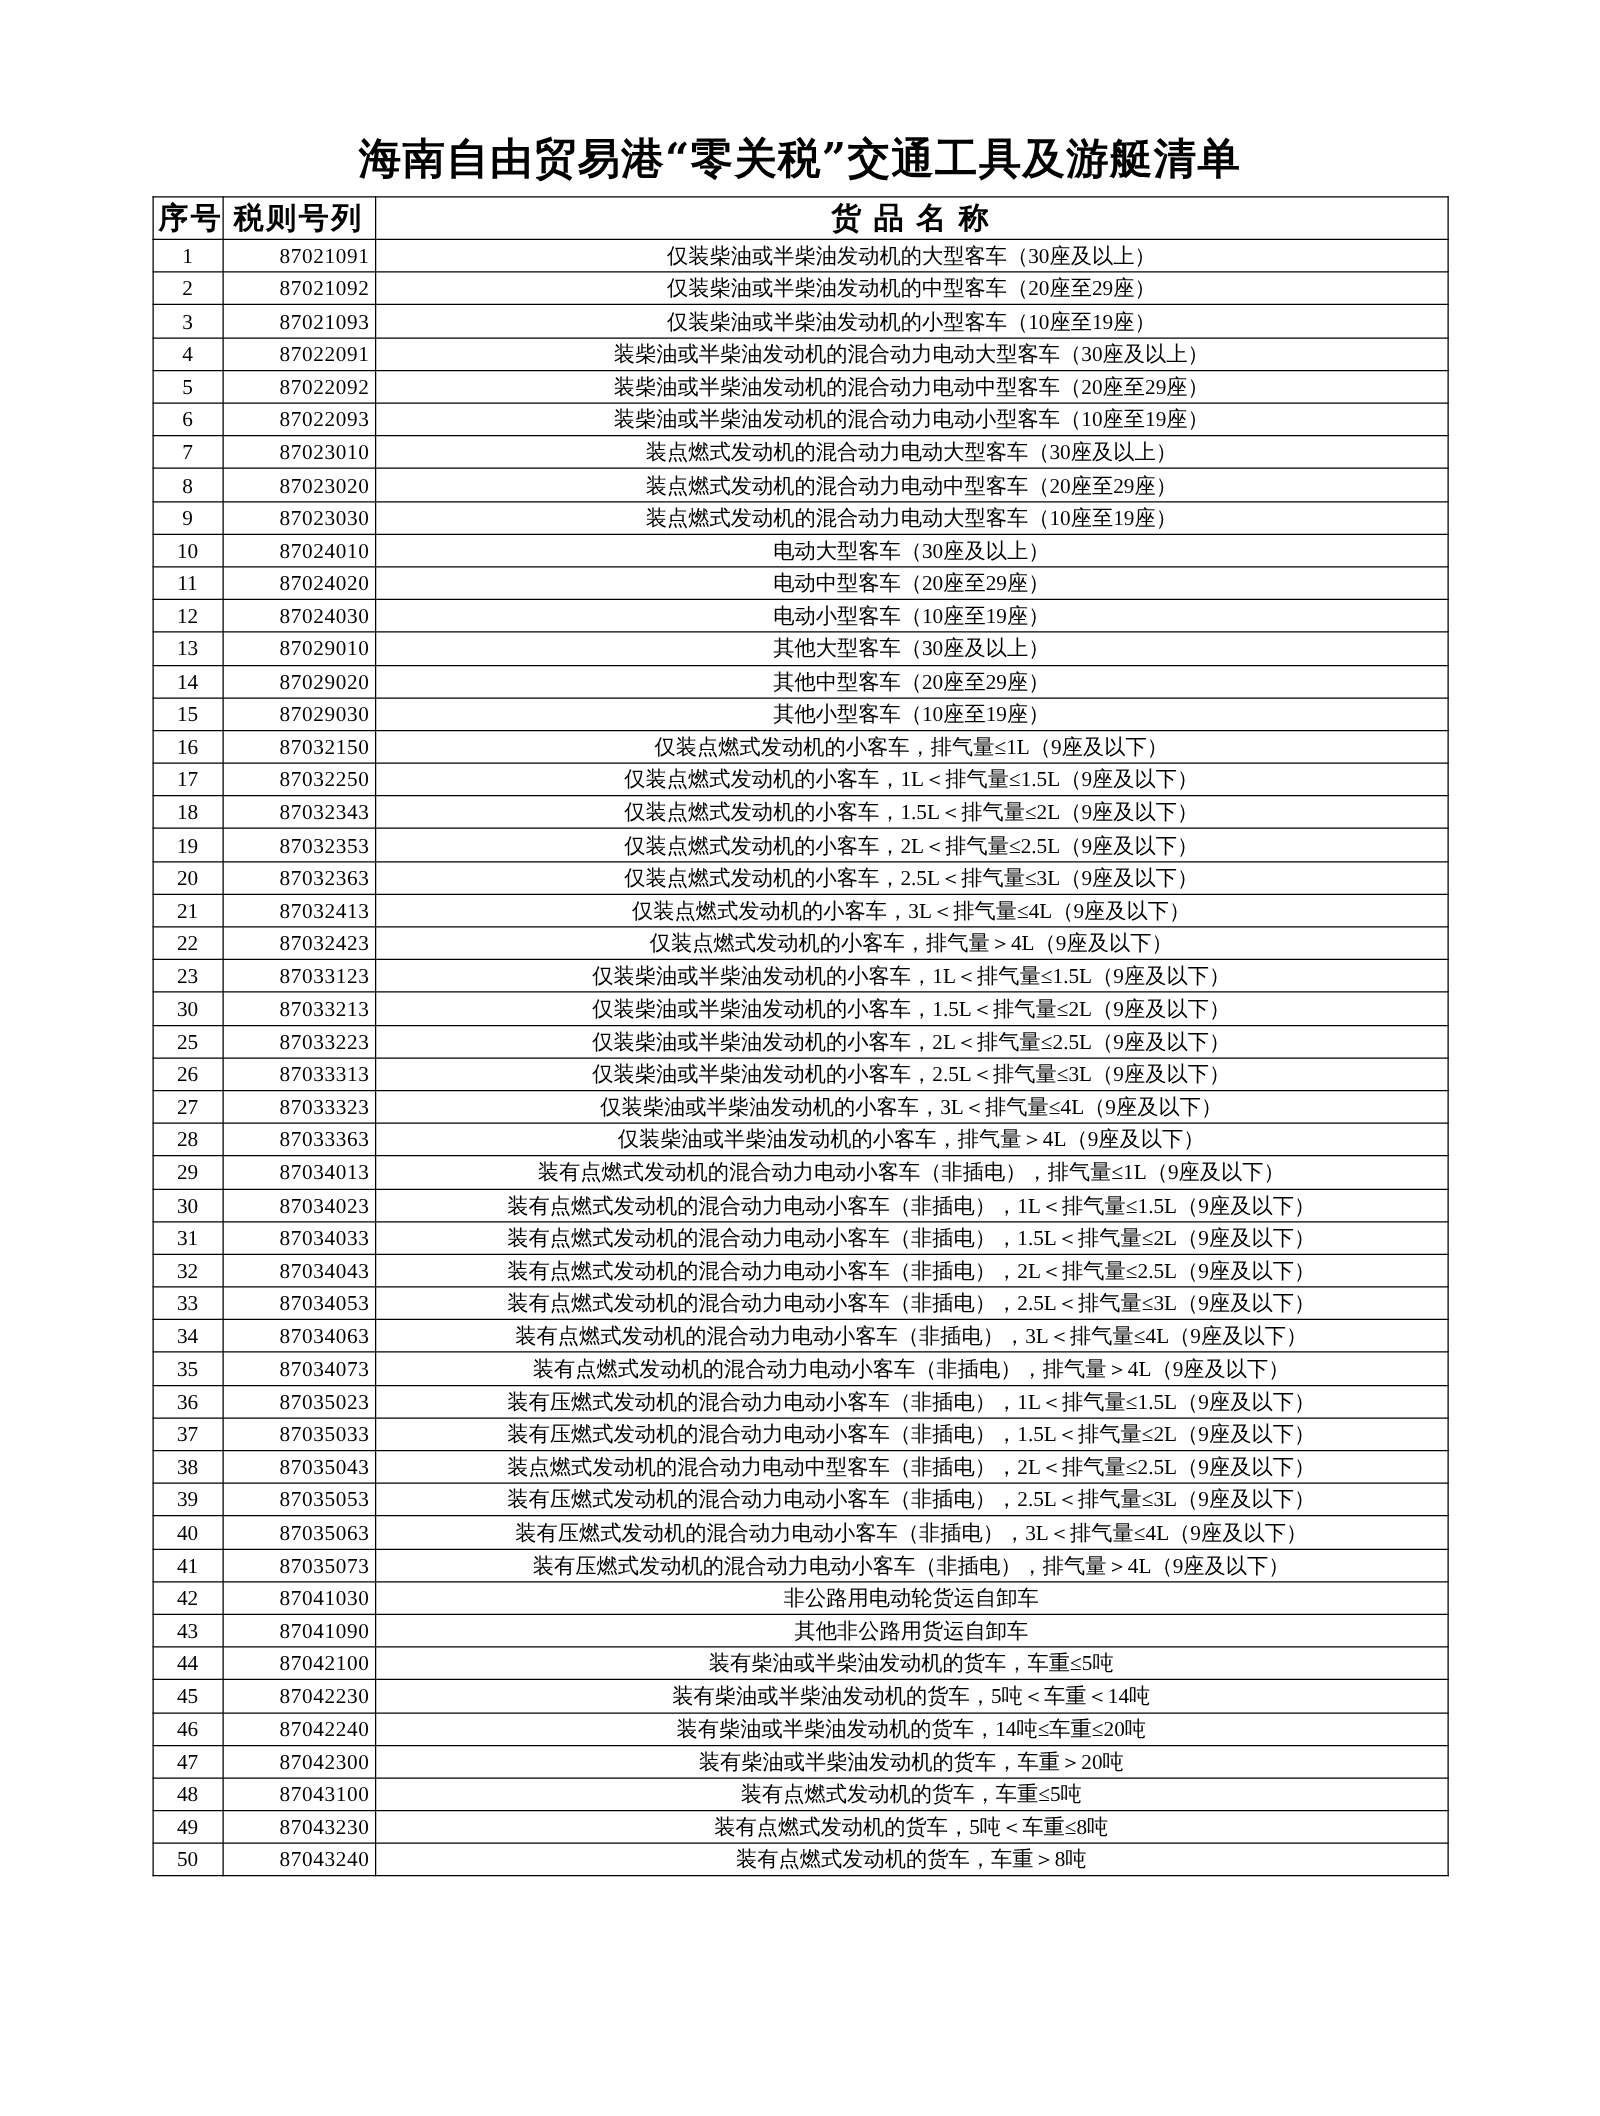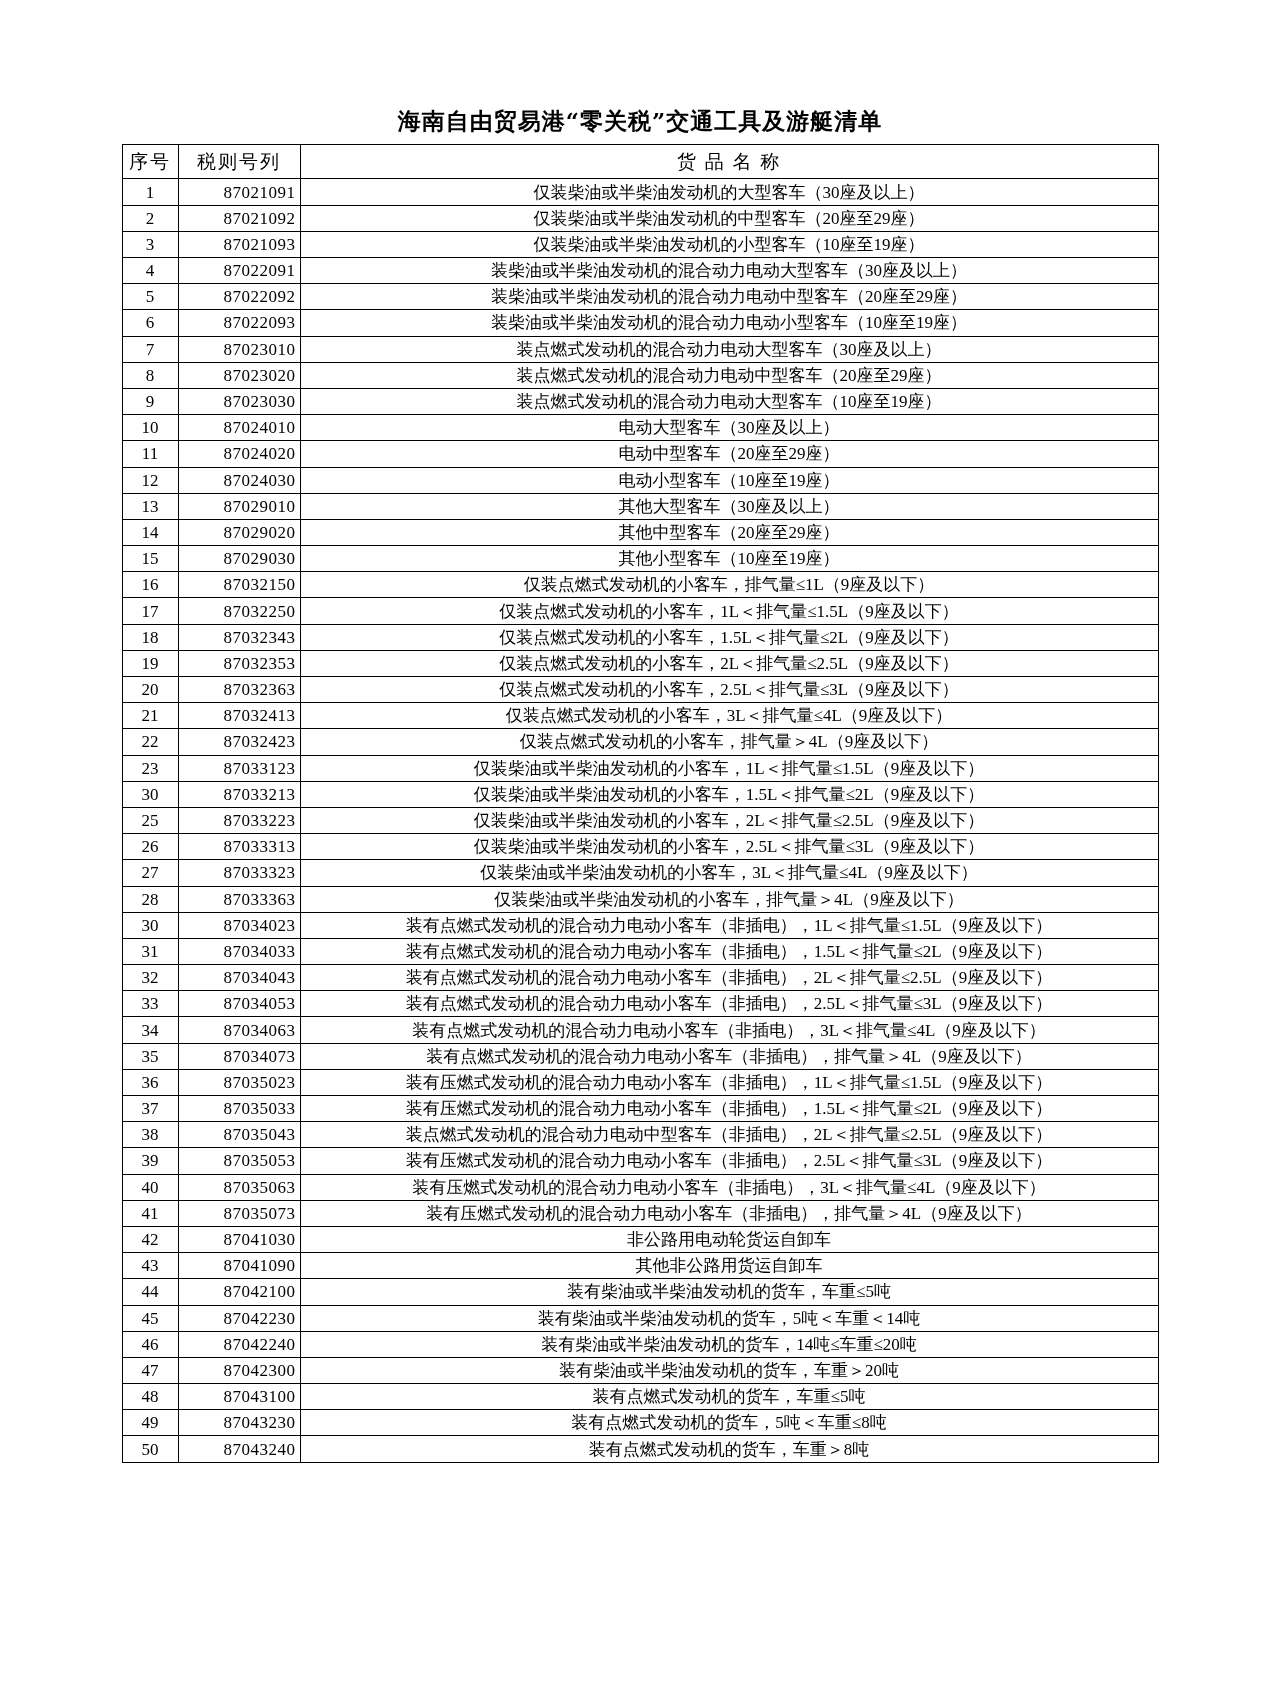--- a/index.html
+++ b/index.html
@@ -17,21 +17,21 @@
     position: relative;
     width: 1280px;
     height: 1693px;
     box-sizing: border-box;
     padding: 0;
   }
   .doc-title {
     text-align: center;
     font-family: "DejaVu Serif", "Liberation Serif", serif;
     font-weight: bold;
-    font-size: 23px;
+    font-size: 34px;
     letter-spacing: 1px;
     padding-top: 108px;
     padding-bottom: 10px;
     line-height: 1.15;
   }
   table.list {
     border-collapse: collapse;
     table-layout: fixed;
     margin: 0 auto;
     width: 1036px;
@@ -41,23 +41,23 @@
     border: 1px solid #000;
     padding: 0 4px;
     font-size: 17px;
     line-height: 1.0;
     height: 25.2px;
     vertical-align: middle;
     white-space: nowrap;
     overflow: hidden;
   }
   table.list th {
-    font-weight: normal;
+    font-weight: bold;
     text-align: center;
-    font-size: 19px;
+    font-size: 24px;
     height: 33px;
     letter-spacing: 2px;
   }
   col.c-no    { width: 56px; }
   col.c-code  { width: 122px; }
   col.c-name  { width: 858px; }
 
   td.no   { text-align: center; font-size: 16px; font-family: "Liberation Serif", serif; }
   td.code { text-align: right; font-size: 17px; letter-spacing: 0.5px; }
   td.name { text-align: center; padding-left: 6px; }
@@ -218,20 +218,25 @@
           <td class="no">27</td>
           <td class="code">87033323</td>
           <td class="name">仅装柴油或半柴油发动机的小客车，3L＜排气量≤4L（9座及以下）</td>
         </tr>
         <tr>
           <td class="no">28</td>
           <td class="code">87033363</td>
           <td class="name">仅装柴油或半柴油发动机的小客车，排气量＞4L（9座及以下）</td>
         </tr>
         <tr>
+          <td class="no">29</td>
+          <td class="code">87034013</td>
+          <td class="name">装有点燃式发动机的混合动力电动小客车（非插电），排气量≤1L（9座及以下）</td>
+        </tr>
+        <tr>
           <td class="no">30</td>
           <td class="code">87034023</td>
           <td class="name">装有点燃式发动机的混合动力电动小客车（非插电），1L＜排气量≤1.5L（9座及以下）</td>
         </tr>
         <tr>
           <td class="no">31</td>
           <td class="code">87034033</td>
           <td class="name">装有点燃式发动机的混合动力电动小客车（非插电），1.5L＜排气量≤2L（9座及以下）</td>
         </tr>
         <tr>

